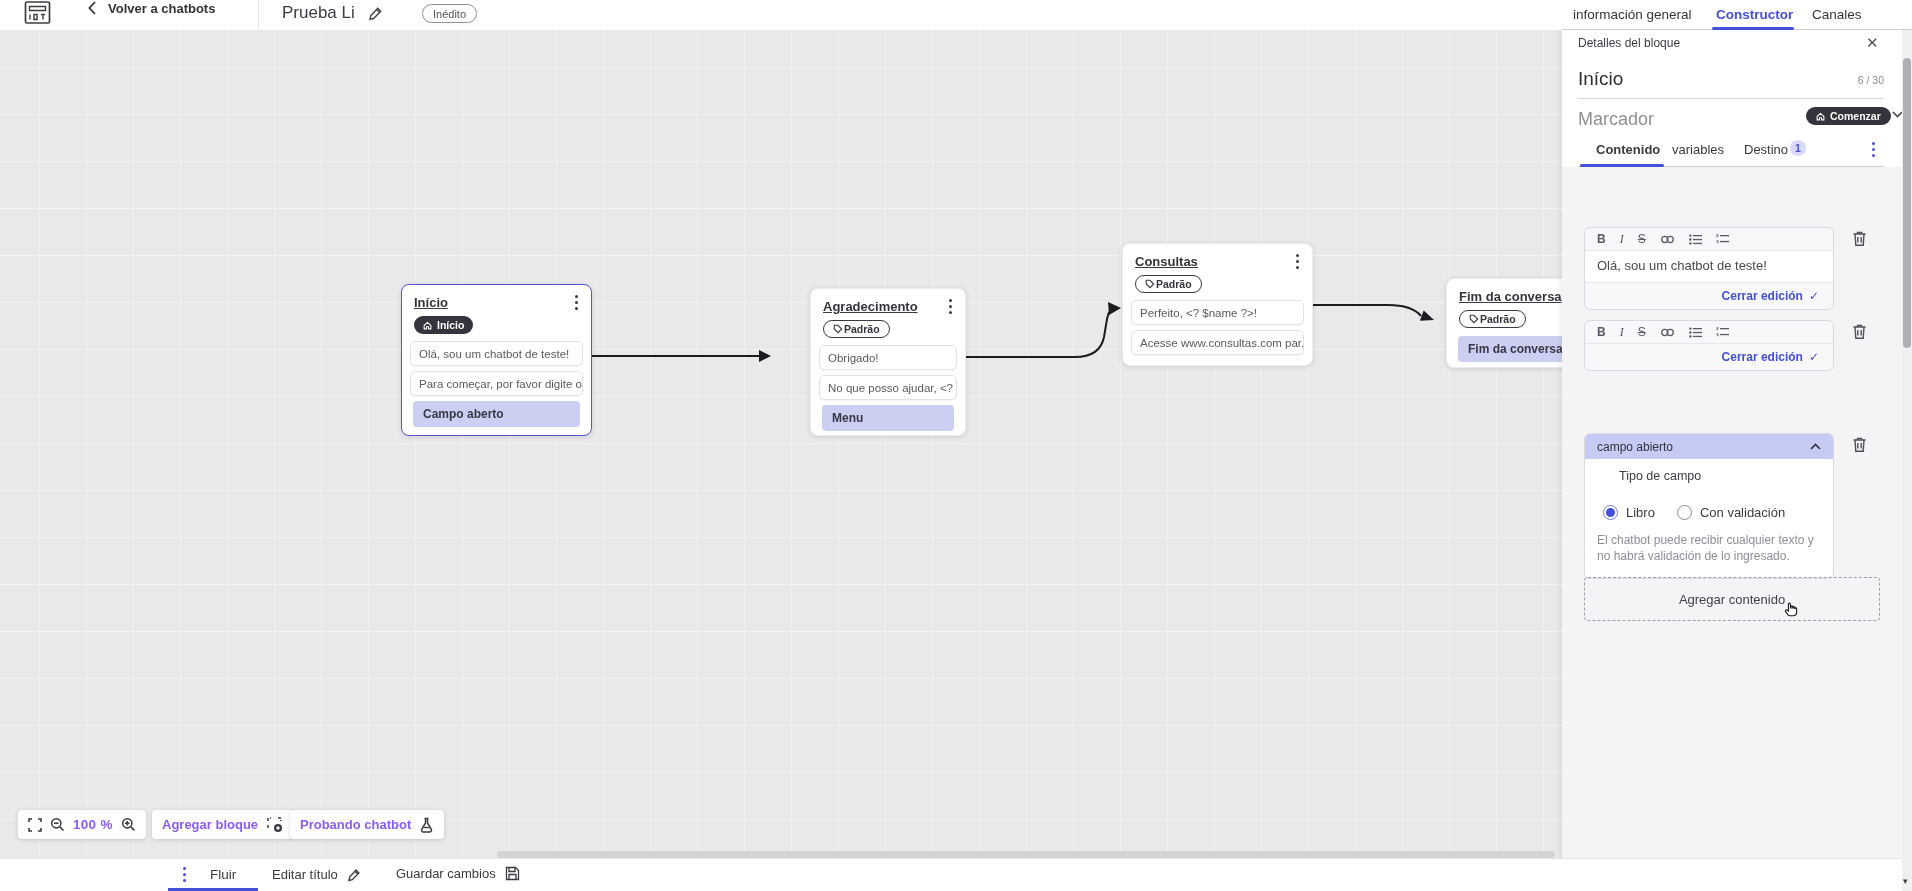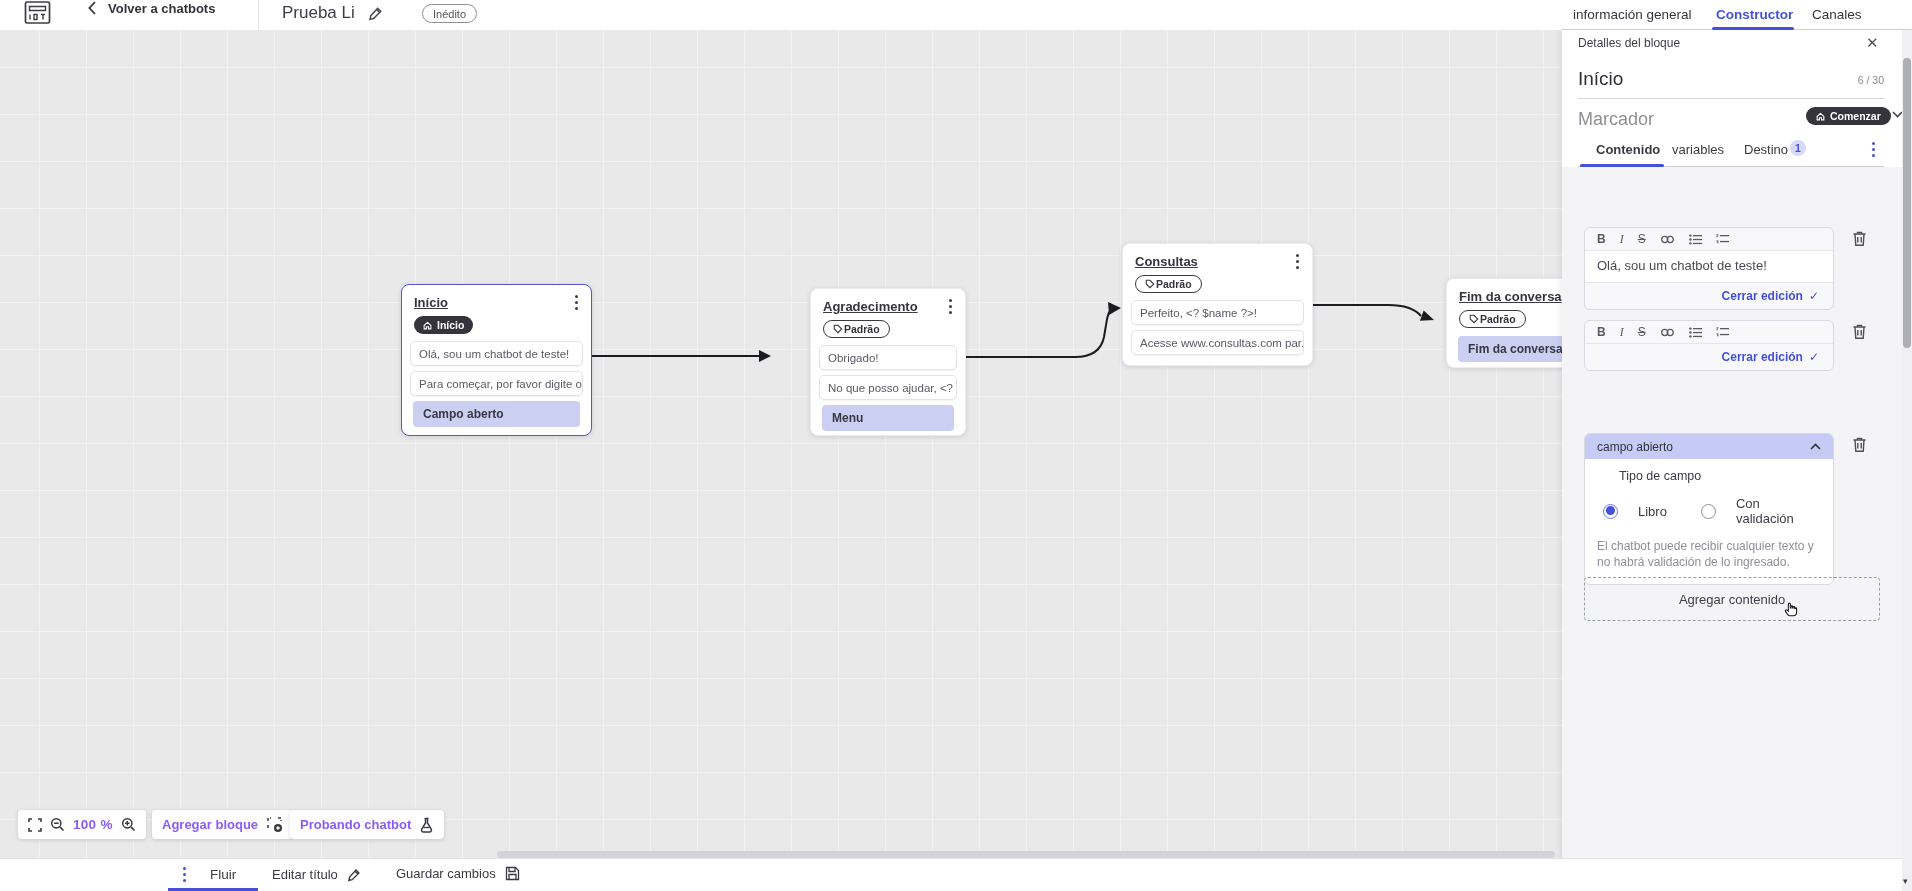--- a/index.html
+++ b/index.html
@@ -93,21 +93,21 @@
   .trash { position:absolute; left:290px; color:#4e4e58; cursor:pointer; }
   #trash1 { top:63px; }
   #trash2 { top:156px; }
   #trash3 { top:269px; }
 
   #field-card { position:absolute; left:22px; top:266px; width:250px; border-radius:6px; overflow:hidden; border:1px solid #d9d9e2; background:#fff; }
   #field-head { height:25px; background:#c5cbf4; display:flex; align-items:center; justify-content:space-between; padding:0 12px; cursor:pointer; }
   #field-head .t { font-size:12px; font-weight:normal; color:#33333e; }
   #field-body { padding:10px 12px 14px 12px; }
   #field-type-label { font-size:12.5px; color:#3c3c46; margin-left:22px; }
-  .radio-row { display:flex; align-items:center; gap:20px; margin-top:13px; margin-left:6px; }
+  .radio-row { display:flex; align-items:center; gap:8px; margin-top:22px; margin-left:6px; }
   .radio { width:15px; height:15px; border-radius:50%; border:1.5px solid #8d8d96; background:#fff; position:relative; flex:0 0 auto; cursor:pointer; }
   .radio.sel { border-color:#6f79e8; }
   .radio.sel::after { content:""; position:absolute; left:1.5px; top:1.5px; width:9px; height:9px; border-radius:50%; background:#4450d8; }
   .radio-lbl { font-size:13px; color:#3c3c46; margin-right:14px; }
   #field-help { margin-top:12px; font-size:12px; line-height:1.35; color:#8f8f99; }
 
   #add-content { position:absolute; left:22px; top:410px; width:296px; height:44px; border:1px dashed #9aa0a8; border-radius:4px; display:flex; align-items:center; justify-content:center; font-size:13px; color:#3f3f49; cursor:pointer; }
   #cursor { position:absolute; left:221px; top:433px; z-index:50; }
 
   

